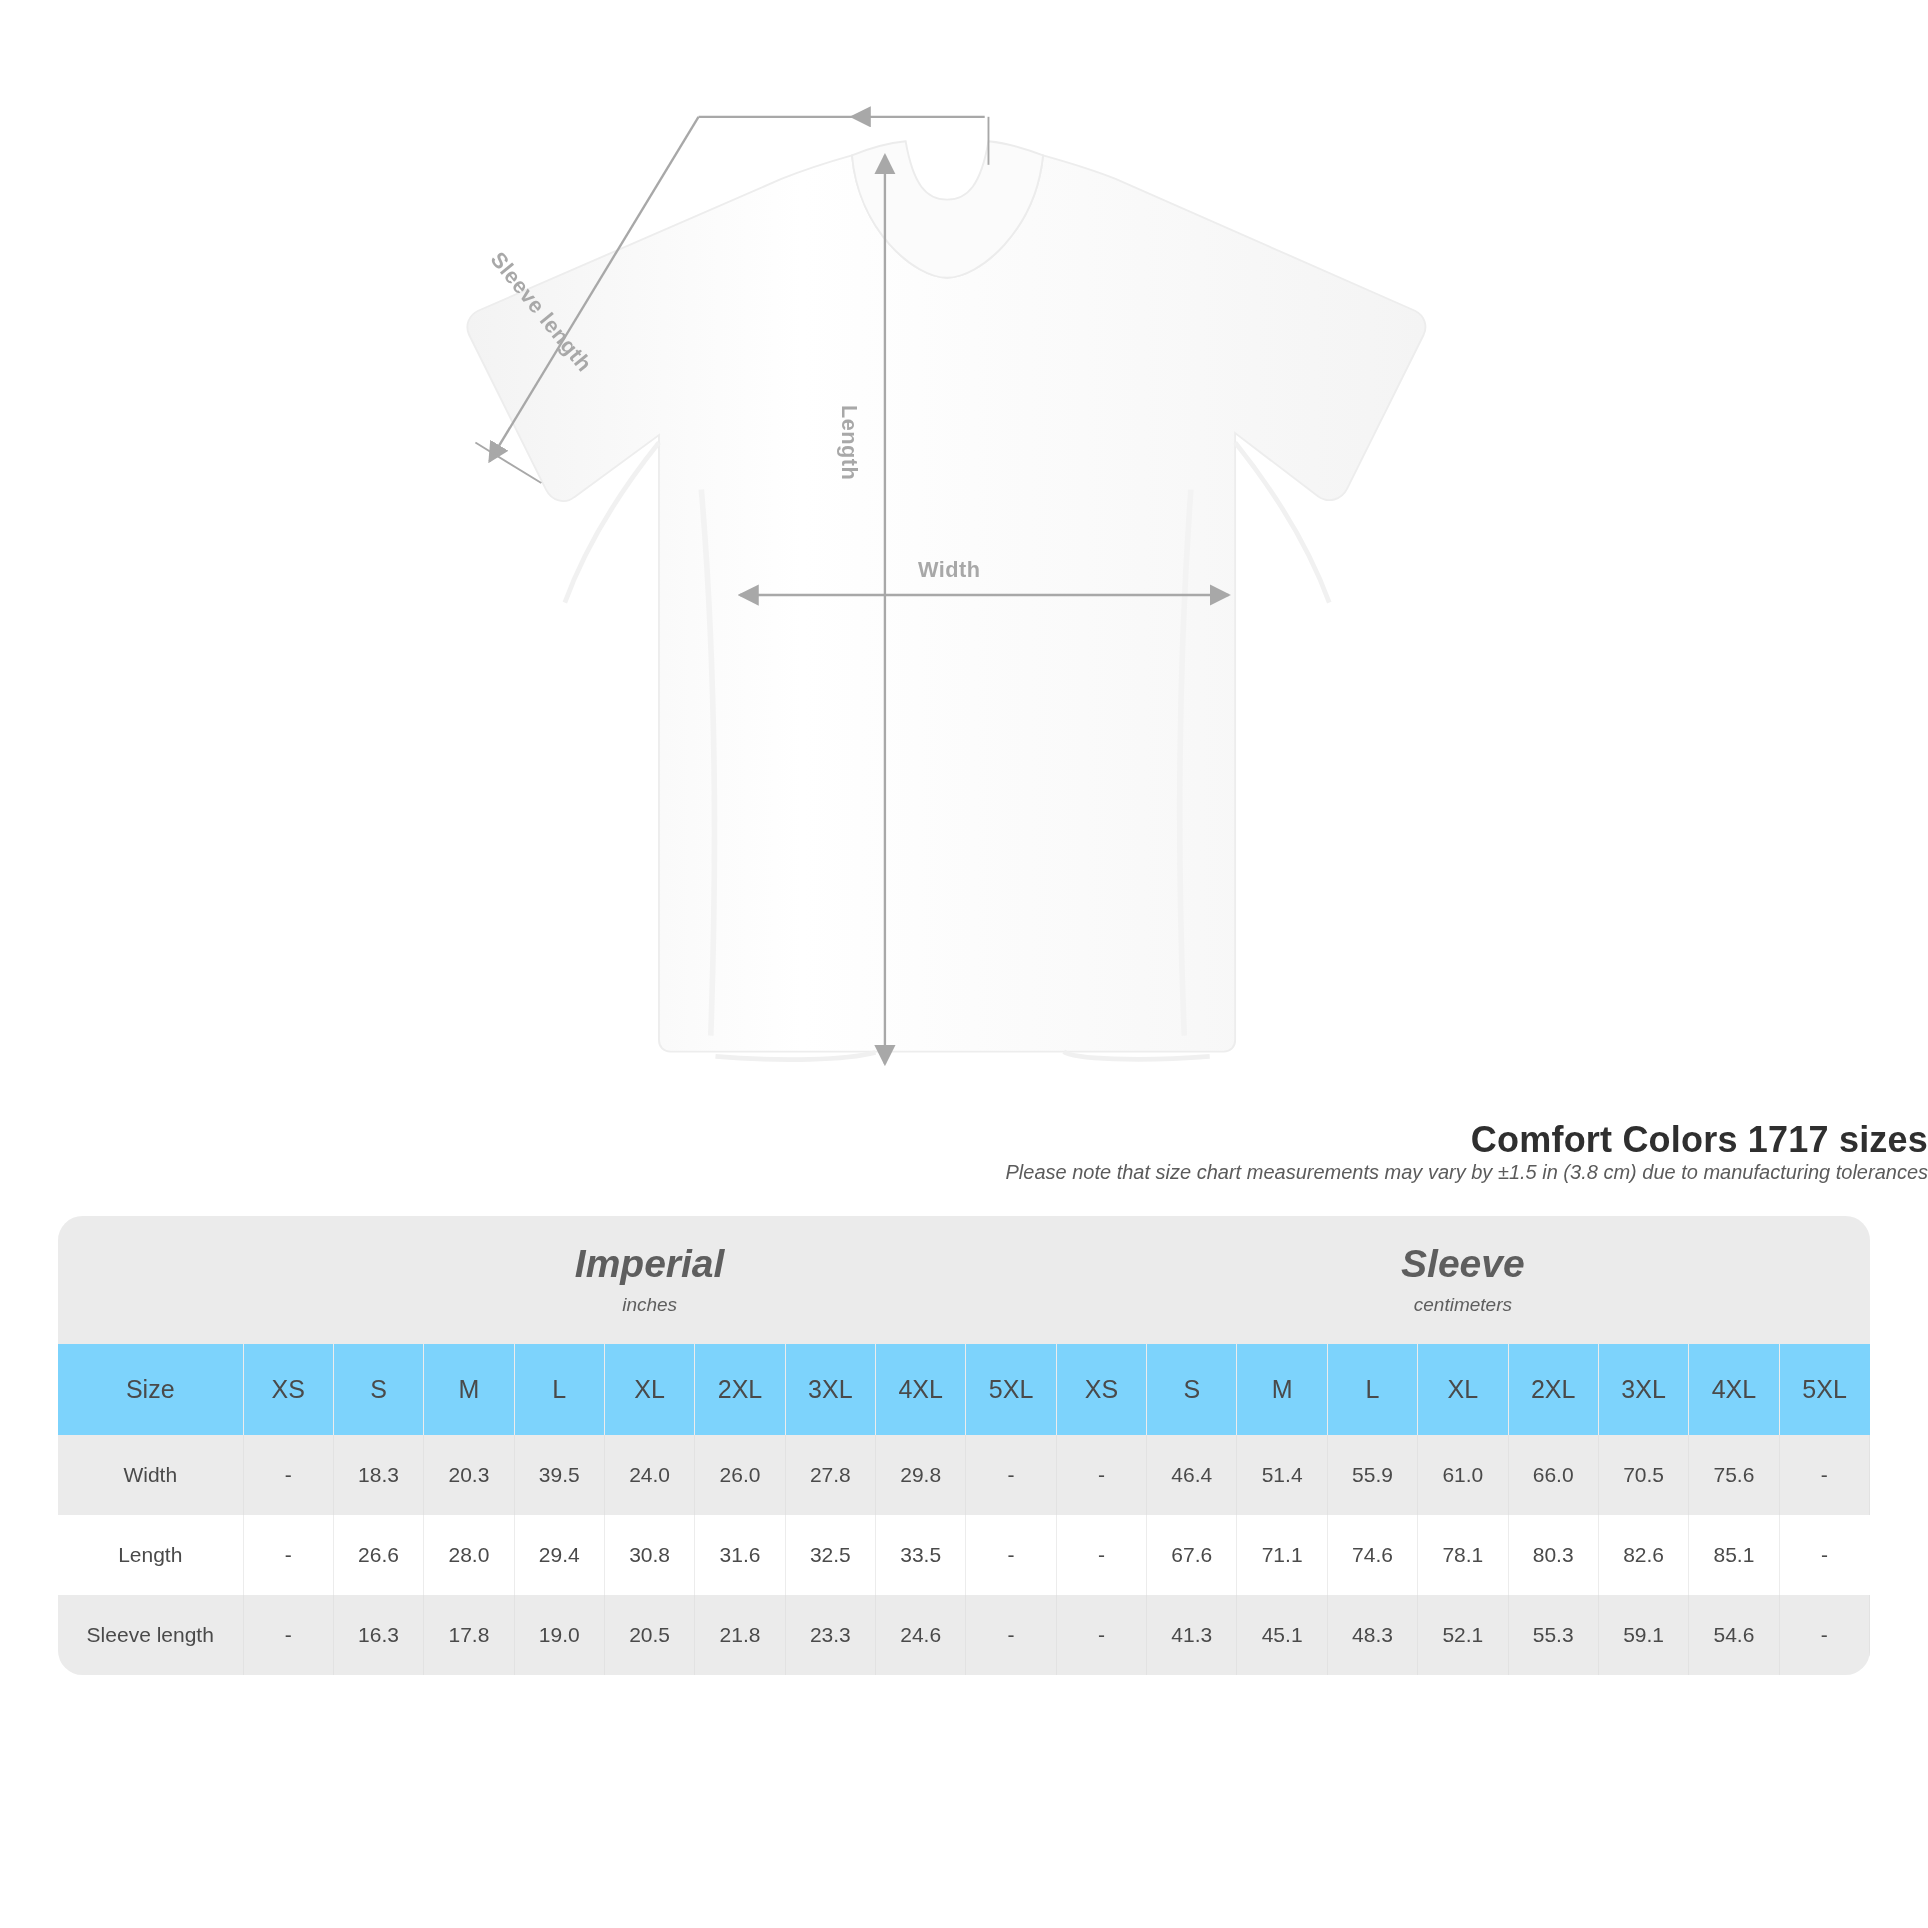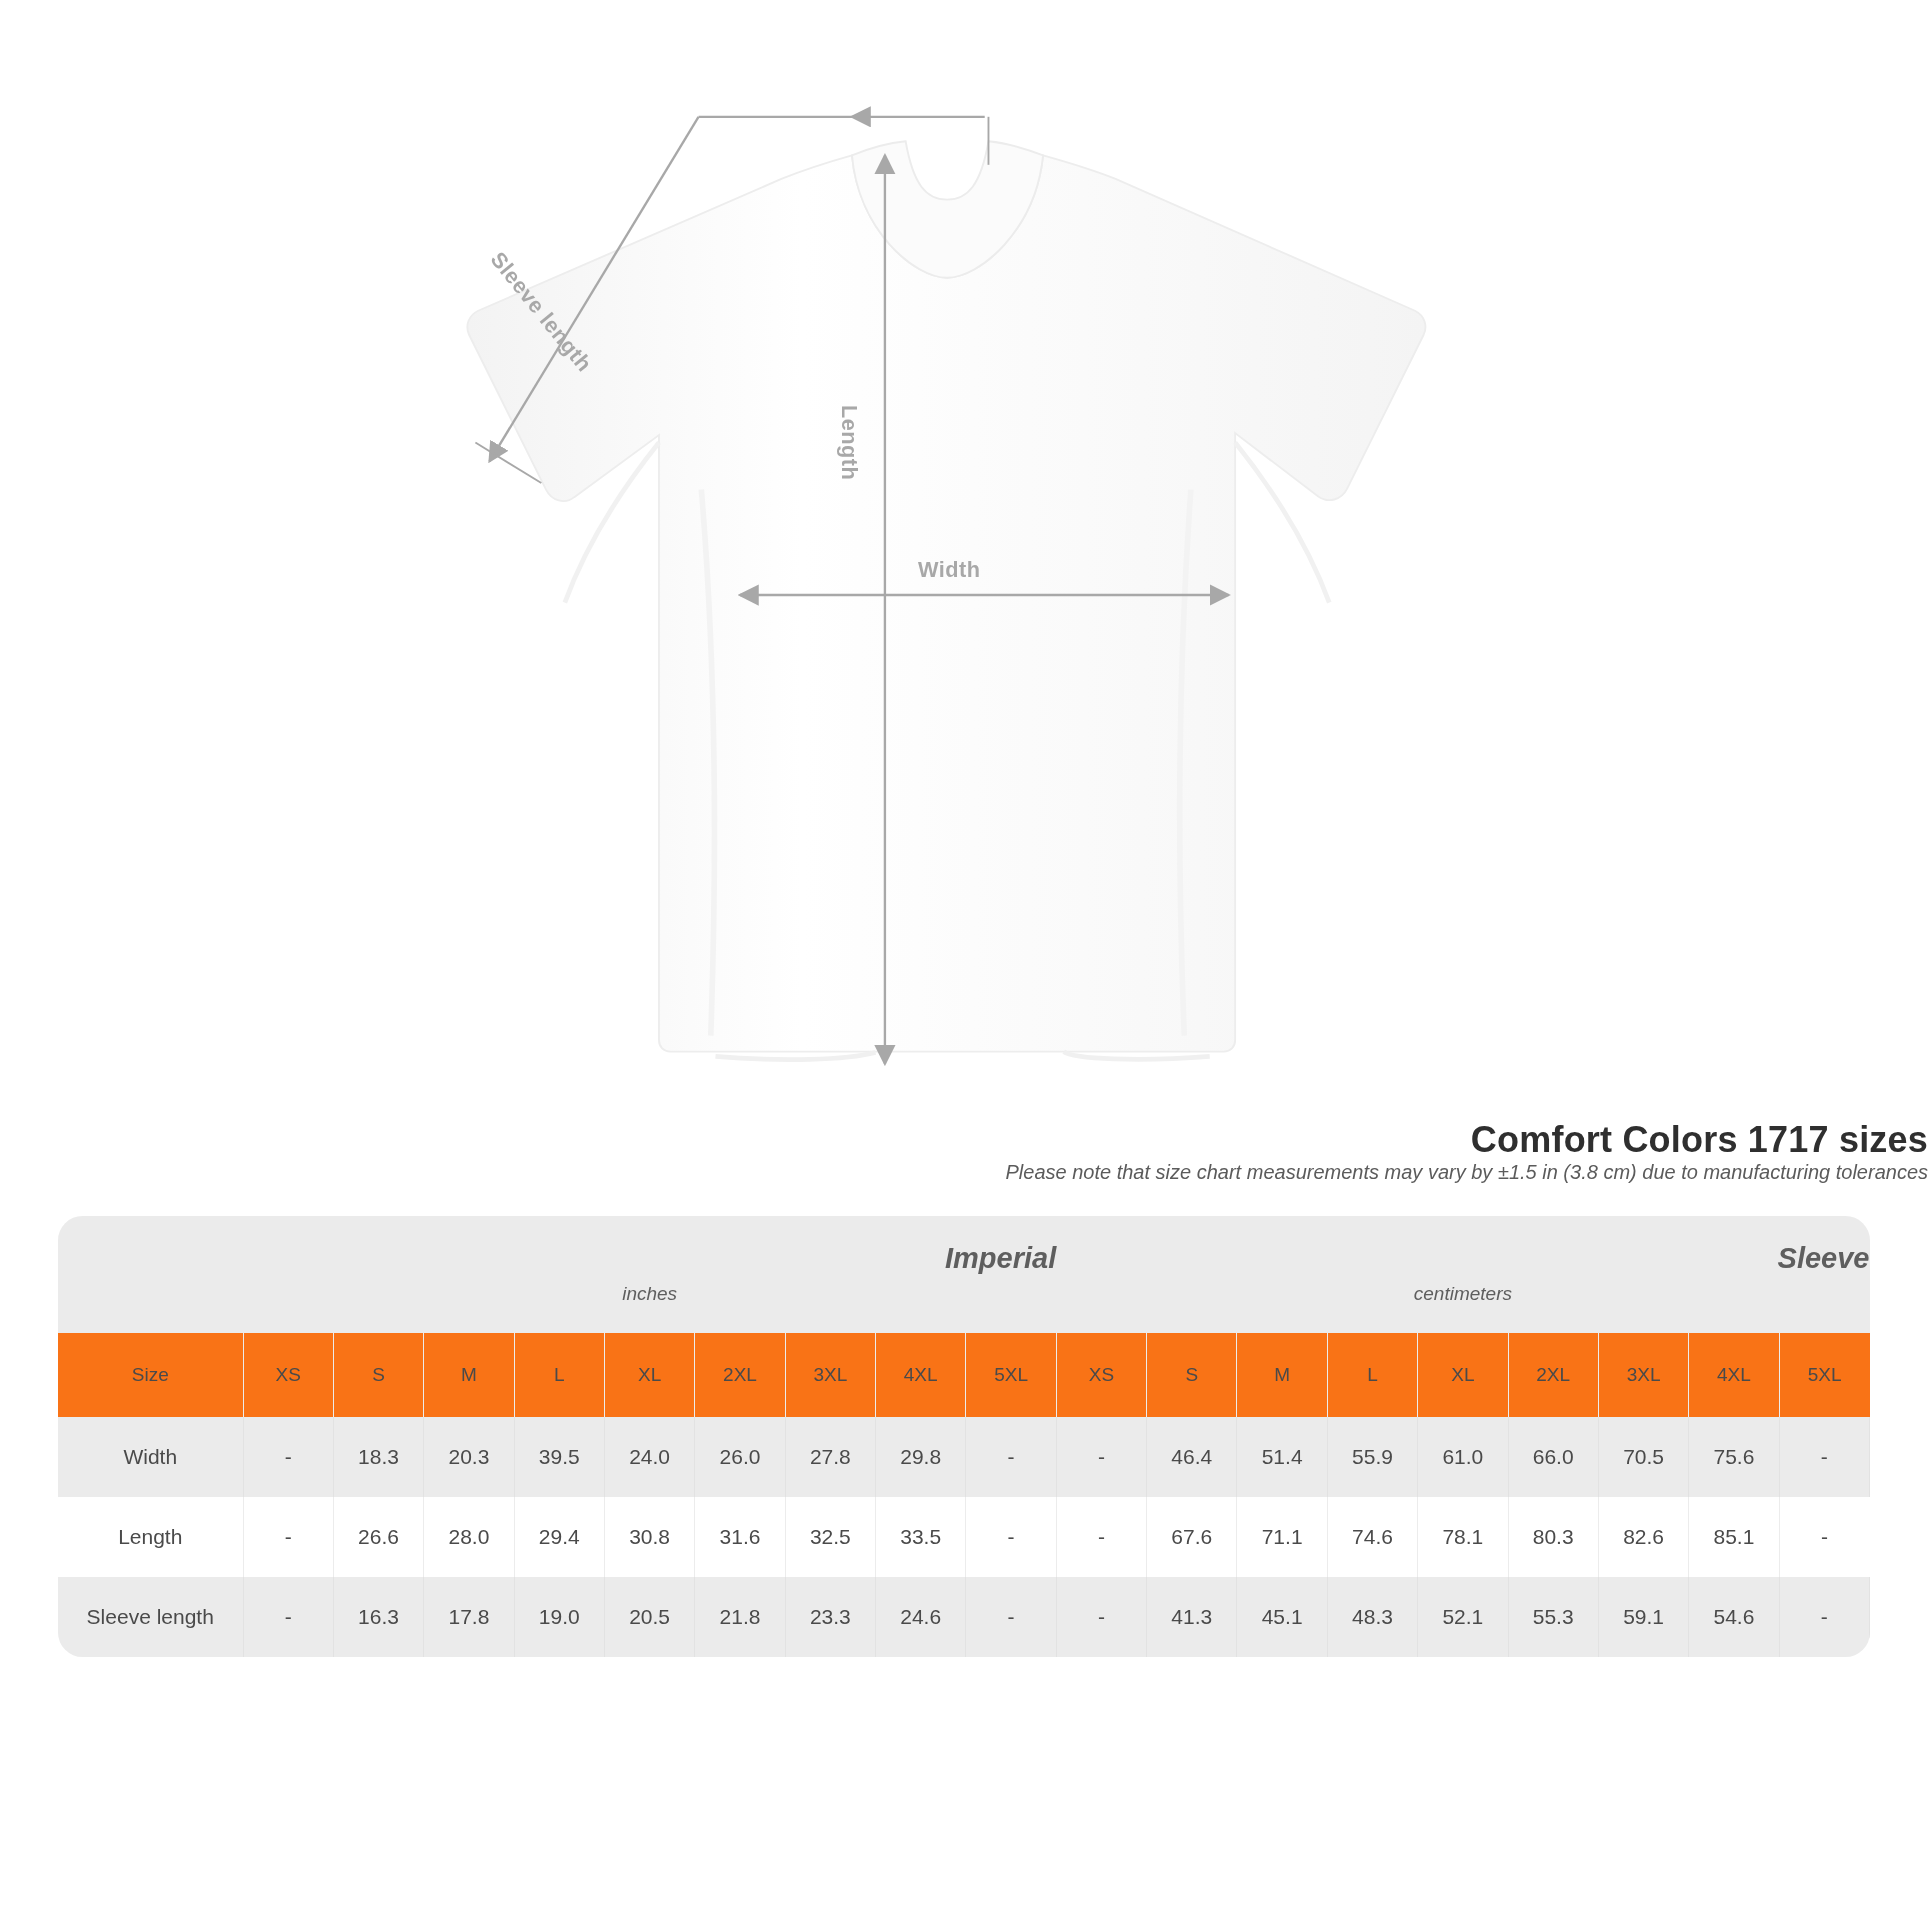--- a/index.html
+++ b/index.html
@@ -93,35 +93,34 @@
     vertical-align: middle;
     font-weight: normal;
   }
   
   .unit-row td {
     background: #ebebeb;
     padding: 26px 0 28px 0;
     border: none;
   }
   .unit-name {
-    font-size: 29px;
+    font-size: 39px;
     font-style: italic;
     font-weight: bold;
     color: #5e5e5e;
-    text-align: right;
   }
   .unit-sub {
     font-size: 19px;
     font-style: italic;
     color: #5e5e5e;
     margin-top: 8.5px;
   }
   .size-row td {
-    background: #f97316;
-    font-size: 19px;
+    background: #7dd3fc;
+    font-size: 25px;
     font-weight: bold;
     color: #4a4a4a;
     padding: 31px 0;
     border-right: 0.9px solid #ececec;
   }
   .size-row td:last-child { border-right: none; }
   .data-row td {
     font-size: 21px;
     color: #4a4a4a;
     padding: 28px 0;

